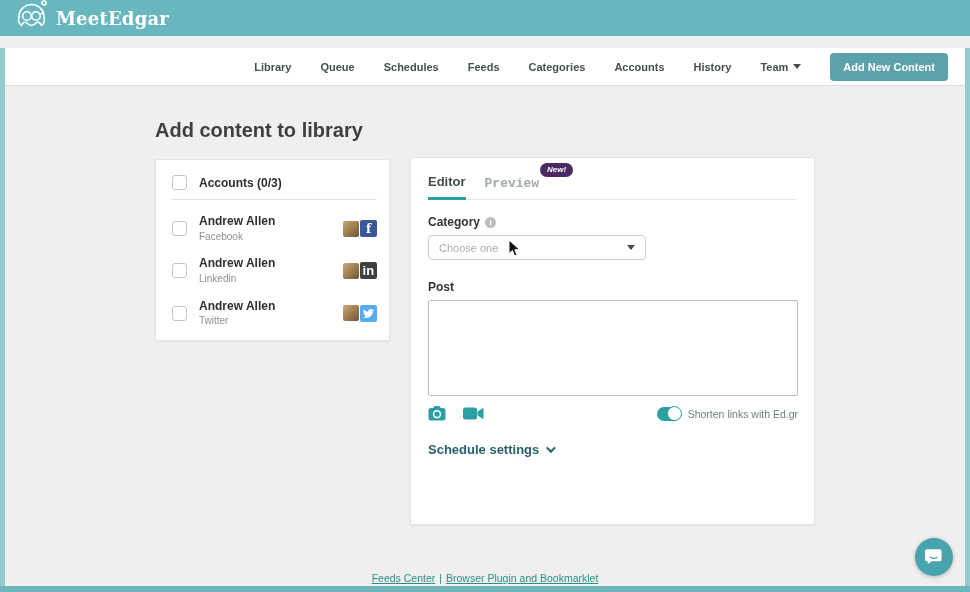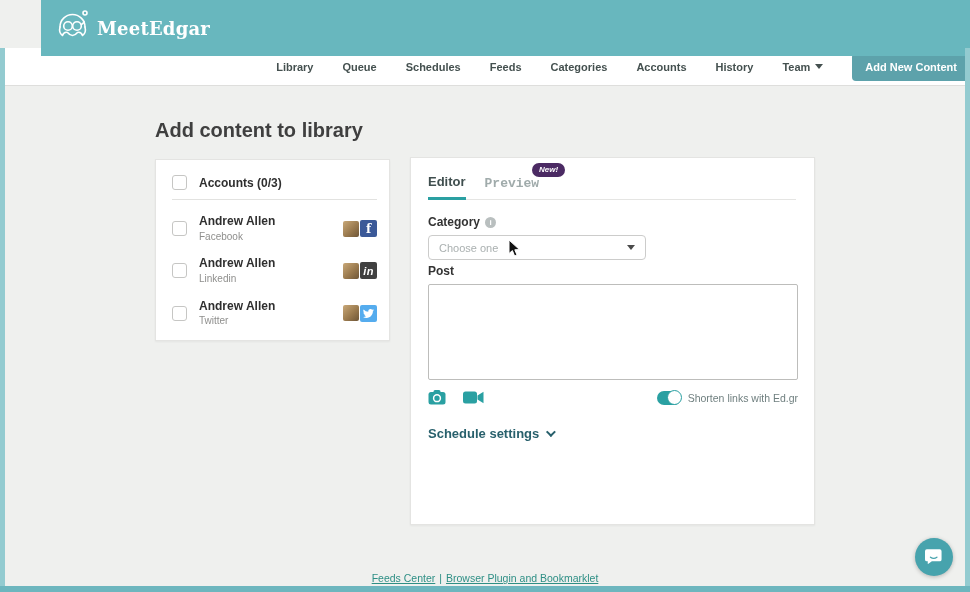--- a/index.html
+++ b/index.html
@@ -6,26 +6,26 @@
   html,body { width:970px; height:592px; overflow:hidden; }
   body { font-family:"Liberation Sans", sans-serif; background:#eff0ee; position:relative; }
 
   
   .edge { position:absolute; background:#93cbd0; z-index:40; }
   .edge-left  { left:0; top:48px; bottom:0; width:5px; }
   .edge-right { right:0; top:48px; bottom:0; width:5px; }
   .edge-bottom{ left:0; right:0; bottom:0; height:6px; background:#6db6be; }
 
   
-  .header { position:absolute; top:0; left:0; right:0; height:56px; background:#68b7be; display:flex; align-items:center; padding-left:13px; z-index:30;margin-left:41px; }
+  .header { position:absolute; top:0; left:0; right:0; height:36px; background:#68b7be; display:flex; align-items:center; padding-left:13px; z-index:30; }
   .logo-wrap { display:flex; align-items:center; gap:7px; cursor:pointer; }
   .logo-text { color:#ffffff; font-family:"DejaVu Serif", serif; font-weight:bold; font-size:18px; letter-spacing:.2px; }
 
   
-  .navbar { position:absolute; top:48px; left:0; right:0; height:38px; background:#ffffff; border-bottom:1px solid #dededc; display:flex; align-items:center; justify-content:flex-end; gap:17px; z-index:20; }
+  .navbar { position:absolute; top:48px; left:0; right:0; height:38px; background:#ffffff; border-bottom:1px solid #dededc; display:flex; align-items:center; justify-content:flex-end; padding-right:22px; gap:17px; z-index:20; }
   .nav-item { font-size:11px; font-weight:700; color:#44504f; cursor:pointer; padding:4px 6px; white-space:nowrap; }
   .nav-team { display:flex; align-items:center; gap:5px; }
   .caret-down { width:0; height:0; border-left:4px solid transparent; border-right:4px solid transparent; border-top:5px solid #44504f; display:inline-block; }
   .btn-add { margin-left:6px; background:#5da2ab; color:#ffffff; font-size:11px; font-weight:700; padding:8px 13px; border:none; border-radius:4px; cursor:pointer; }
 
   
   .page-title { position:absolute; left:155px; top:119px; font-size:20px; font-weight:700; color:#3f3f3f; }
 
   
   .accounts-card { position:absolute; left:155px; top:159px; width:235px; height:182px; background:#ffffff; border:1px solid #e4e4e2; box-shadow:0 1px 2px rgba(0,0,0,.05); padding:15px 12px 0 16px; }
@@ -34,37 +34,37 @@
   .acc-header-label { font-size:12px; font-weight:700; color:#2f2f2f; }
   .acc-row { display:flex; align-items:center; gap:12px; margin-top:15px; }
   .acc-texts { line-height:1.15; }
   .acc-name { font-size:12px; font-weight:700; color:#2f2f2f; }
   .acc-net { font-size:10px; color:#8f8f8d; margin-top:2px; }
   .acc-spacer { flex:1; }
   .acc-media { display:flex; align-items:center; }
   .avatar { width:16px; height:16px; border-radius:2px; background:linear-gradient(135deg,#c9a878 0%,#9a7a4e 55%,#6e5637 100%); margin-right:1px; }
   .sicon { width:17px; height:17px; border-radius:2px; display:flex; align-items:center; justify-content:center; color:#fff; font-weight:bold; }
   .sicon-fb { background:#3b5998; font-size:12px; font-family:"DejaVu Serif", serif; }
-  .sicon-li { background:#404040; font-size:11px; letter-spacing:.3px;font-style:italic; }
+  .sicon-li { background:#404040; font-size:13px; letter-spacing:.3px; }
   .sicon-tw { background:#55acee; }
 
   
   .editor-card { position:absolute; left:410px; top:157px; width:405px; height:368px; background:#ffffff; border:1px solid #e4e4e2; box-shadow:0 1px 2px rgba(0,0,0,.05); padding:16px 18px 0 17px; }
   .tabs-row { position:relative; border-bottom:1px solid #e5e5e3; display:flex; align-items:flex-end; gap:19px; }
   .tab { font-size:13px; padding-bottom:8px; cursor:pointer; }
   .tab-active { color:#3f4e4e; font-weight:700; border-bottom:3px solid #2aa0a2; margin-bottom:-1px; }
   .tab-inactive { color:#a0abab; font-weight:700;font-family:Liberation Mono, monospace; }
-  .new-badge { position:absolute; left:104px; top:-11px; background:#4b2a63; color:#fff; font-size:8px; font-style:italic; font-weight:700; padding:2px 7px 3px; border-radius:8px; }
+  .new-badge { position:absolute; left:112px; top:-11px; background:#4b2a63; color:#fff; font-size:8px; font-style:italic; font-weight:700; padding:2px 7px 3px; border-radius:8px; }
   .field-label-row { display:flex; align-items:center; gap:5px; margin-top:15px; }
   .field-label { font-size:12px; font-weight:700; color:#333333; }
   .info-icon { width:11px; height:11px; border-radius:50%; background:#b9bfbf; color:#fff; font-size:8px; font-weight:bold; display:flex; align-items:center; justify-content:center; cursor:pointer; }
   .dropdown { margin-top:6px; width:218px; height:25px; border:1px solid #cccccb; border-radius:4px; background:#fff; display:flex; align-items:center; padding:0 10px; cursor:pointer; }
   .dropdown-placeholder { font-size:11px; color:#aab0b0; flex:1; }
   .dropdown-caret { width:0; height:0; border-left:4px solid transparent; border-right:4px solid transparent; border-top:5px solid #4a4a4a; }
-  .post-label { margin-top:4px; }
+  .post-label { margin-top:20px; }
   .post-textarea { margin-top:6px; width:370px; height:96px; border:1px solid #bdbdbb; border-radius:2px; resize:none; font-family:"Liberation Sans", sans-serif; font-size:12px; padding:6px; color:#333; outline:none; display:block; background:#fff; }
   .media-row { margin-top:10px; display:flex; align-items:center; width:370px; }
   .media-btn { cursor:pointer; display:flex; align-items:center; }
   .media-gap { width:17px; }
   .media-spacer { flex:1; }
   .toggle { width:24px; height:14px; border-radius:8px; background:#2aa0a2; position:relative; cursor:pointer; flex:none; }
   .toggle-knob { position:absolute; right:-1px; top:-0.5px; width:15px; height:15px; border-radius:50%; background:#ffffff; border:1px solid #2aa0a2; }
   .toggle-label { font-size:10.5px; color:#6f7f7f; margin-left:7px; }
   .schedule-link { margin-top:21px; display:inline-flex; align-items:center; gap:7px; cursor:pointer; }
   .schedule-text { font-size:13px; font-weight:700; color:#28606c; }

